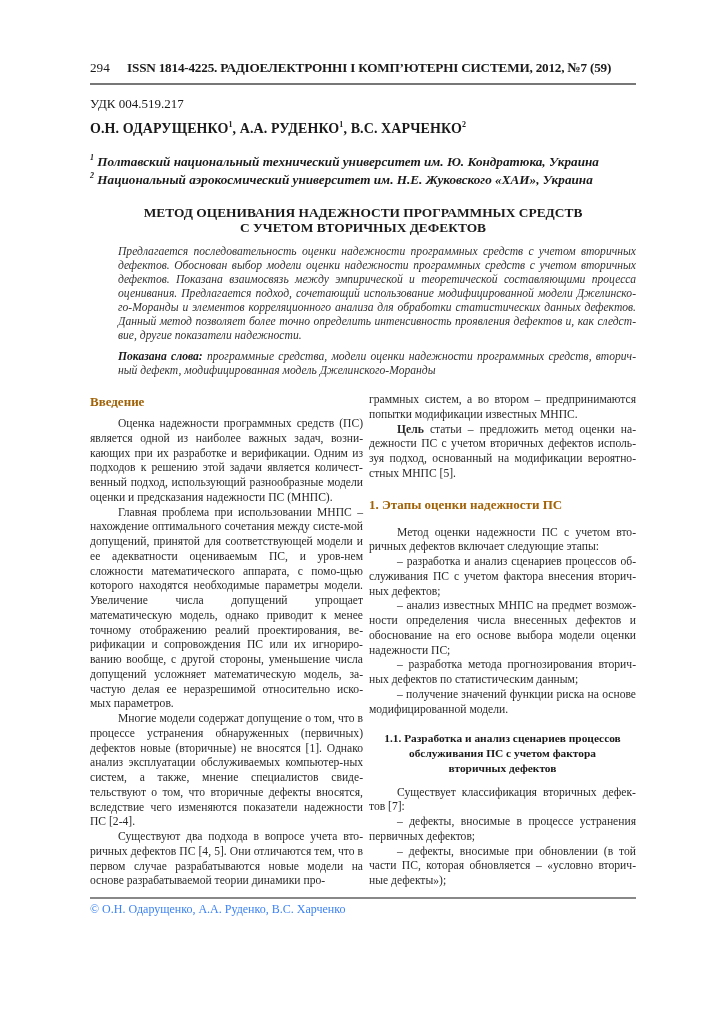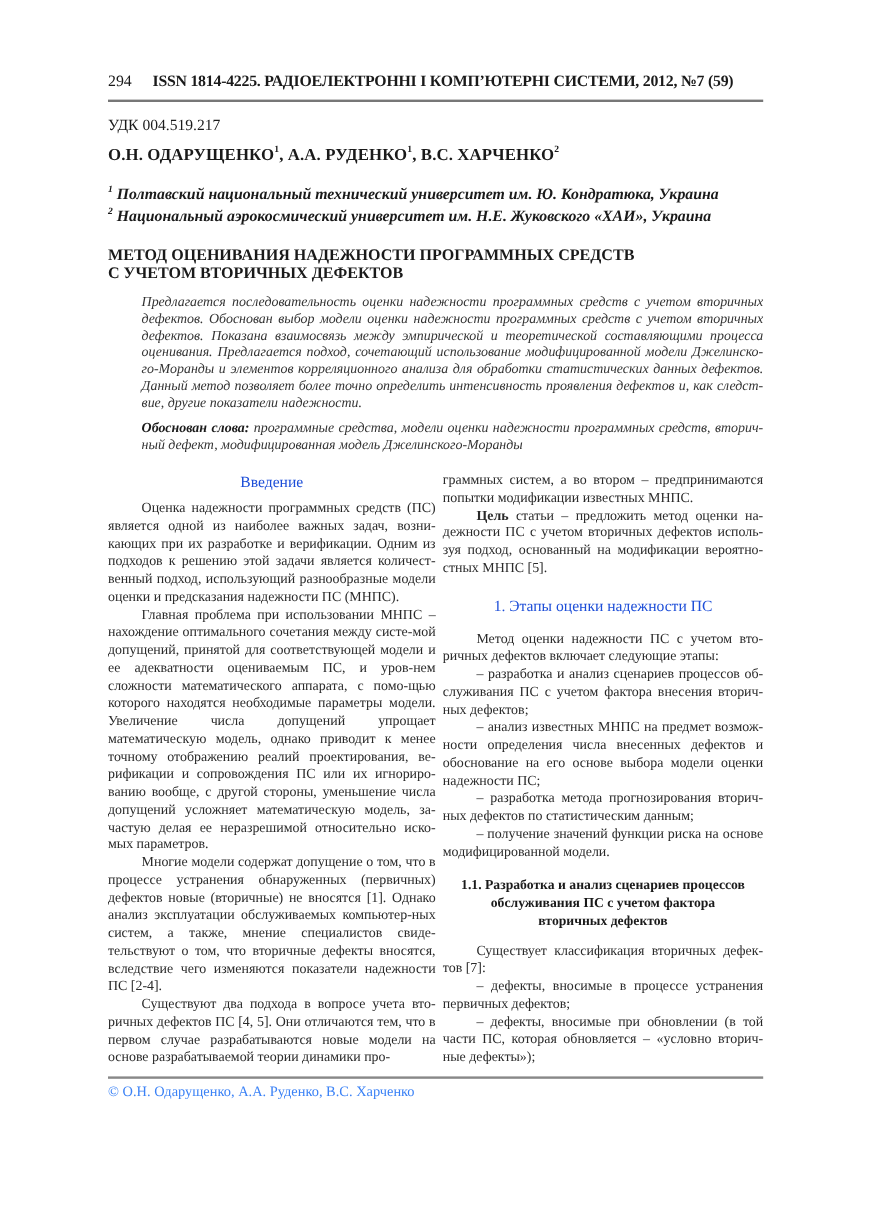--- a/index.html
+++ b/index.html
@@ -7,30 +7,30 @@
          font-family:"Liberation Serif", "DejaVu Serif", serif; color:#1a1a1a; }
   .abs { position:absolute; }
   .hdr { left:90px; top:60px; width:546px; font-size:13.2px; white-space:nowrap; }
   .hdr .pg { margin-right:14px; }
   .hdr .jt { font-weight:bold; letter-spacing:-0.2px; }
   .rule { position:absolute; height:1.5px; background:#777; }
   .udk { left:90px; top:96px; font-size:13px; }
   .authors { left:90px; top:120px; font-size:14px; font-weight:bold; letter-spacing:0.1px; }
   .authors sup, .aff sup { font-size:8px; vertical-align:6px; font-weight:bold; }
   .aff { left:90px; font-size:13.2px; font-weight:bold; font-style:italic; white-space:nowrap; }
-  .title { left:90px; top:205px; width:546px; text-align:left; font-weight:bold; font-size:13.4px; line-height:15px; }
+  .title { left:90px; top:205px; width:546px; text-align:center; font-weight:bold; font-size:13.4px; line-height:15px; }
   .abstract { left:118px; top:245px; width:518px; font-style:italic; font-size:11.6px; line-height:14px; text-align:justify; color:#333; }
   .kw { left:118px; top:350px; width:518px; font-size:11.6px; line-height:14.2px; text-align:justify; font-style:italic; color:#333; }
   .kw b { font-style:italic; color:#1a1a1a; }
   .col { position:absolute; top:393px; font-size:11.6px; line-height:14.75px; text-align:justify; color:#2a2a2a; }
   .col-left { left:90px; width:273px; }
   .col-right { left:369px; width:267px; }
   .col p { margin:0; text-indent:28px; }
   .col p.noindent { text-indent:0; }
-  .sec { text-align:center; font-weight:normal; font-size:13px; margin:0 0 8px 0; line-height:18px; color:#1d4ed8; }
+  .sec { text-align:left; font-weight:bold; font-size:13px; margin:0 0 8px 0; line-height:18px; color:#a16207; }
   .sec-left { margin-bottom:6px; }
   .subsec { text-align:center; font-weight:bold; font-size:11.4px; line-height:14.8px; margin:14px 0 10px 0; color:#1a1a1a; }
   .gap-sec { height:14px; }
   .goal-label { font-weight:bold; }
   .copy { left:90px; top:902px; font-size:12px; color:#3b82f6; }
 </style>
 </head>
 <body>
 
 <div class="abs hdr">
@@ -57,21 +57,21 @@
 </div>
 
 <div class="abs title">
   <div>МЕТОД ОЦЕНИВАНИЯ НАДЕЖНОСТИ ПРОГРАММНЫХ СРЕДСТВ</div>
   <div>С УЧЕТОМ ВТОРИЧНЫХ ДЕФЕКТОВ</div>
 </div>
 
 <div class="abs abstract">Предлагается последовательность оценки надежности программных средств с учетом вторичных дефектов. Обоснован выбор модели оценки надежности программных средств с учетом вторичных дефектов. Показана взаимосвязь между эмпирической и теоретической составляющими процесса оценивания. Предлагается подход, сочетающий использование модифицированной модели Джелинско-го-Моранды и элементов корреляционного анализа для обработки статистических данных дефектов. Данный метод позволяет более точно определить интенсивность проявления дефектов и, как следст-вие, другие показатели надежности.</div>
 
 <div class="abs kw">
-  <b>Обоснован слова:</b><span> программные средства, модели оценки надежности программных средств, вторич-ный дефект, модифицированная модель Джелинского-Моранды</span>
+  <b>Показана слова:</b><span> программные средства, модели оценки надежности программных средств, вторич-ный дефект, модифицированная модель Джелинского-Моранды</span>
 </div>
 
 <div class="col col-left">
   <div class="sec sec-left">Введение</div>
   <p>Оценка надежности программных средств (ПС) является одной из наиболее важных задач, возни-кающих при их разработке и верификации. Одним из подходов к решению этой задачи является количест-венный подход, использующий разнообразные модели оценки и предсказания надежности ПС (МНПС).</p>
   <p>Главная проблема при использовании МНПС – нахождение оптимального сочетания между систе-мой допущений, принятой для соответствующей модели и ее адекватности оцениваемым ПС, и уров-нем сложности математического аппарата, с помо-щью которого находятся необходимые параметры модели. Увеличение числа допущений упрощает математическую модель, однако приводит к менее точному отображению реалий проектирования, ве-рификации и сопровождения ПС или их игнориро-ванию вообще, с другой стороны, уменьшение числа допущений усложняет математическую модель, за-частую делая ее неразрешимой относительно иско-мых параметров.</p>
   <p>Многие модели содержат допущение о том, что в процессе устранения обнаруженных (первичных) дефектов новые (вторичные) не вносятся [1]. Однако анализ эксплуатации обслуживаемых компьютер-ных систем, а также, мнение специалистов свиде-тельствуют о том, что вторичные дефекты вносятся, вследствие чего изменяются показатели надежности ПС [2-4].</p>
   <p>Существуют два подхода в вопросе учета вто-ричных дефектов ПС [4, 5]. Они отличаются тем, что в первом случае разрабатываются новые модели на основе разрабатываемой теории динамики про-</p>
 </div>
 

